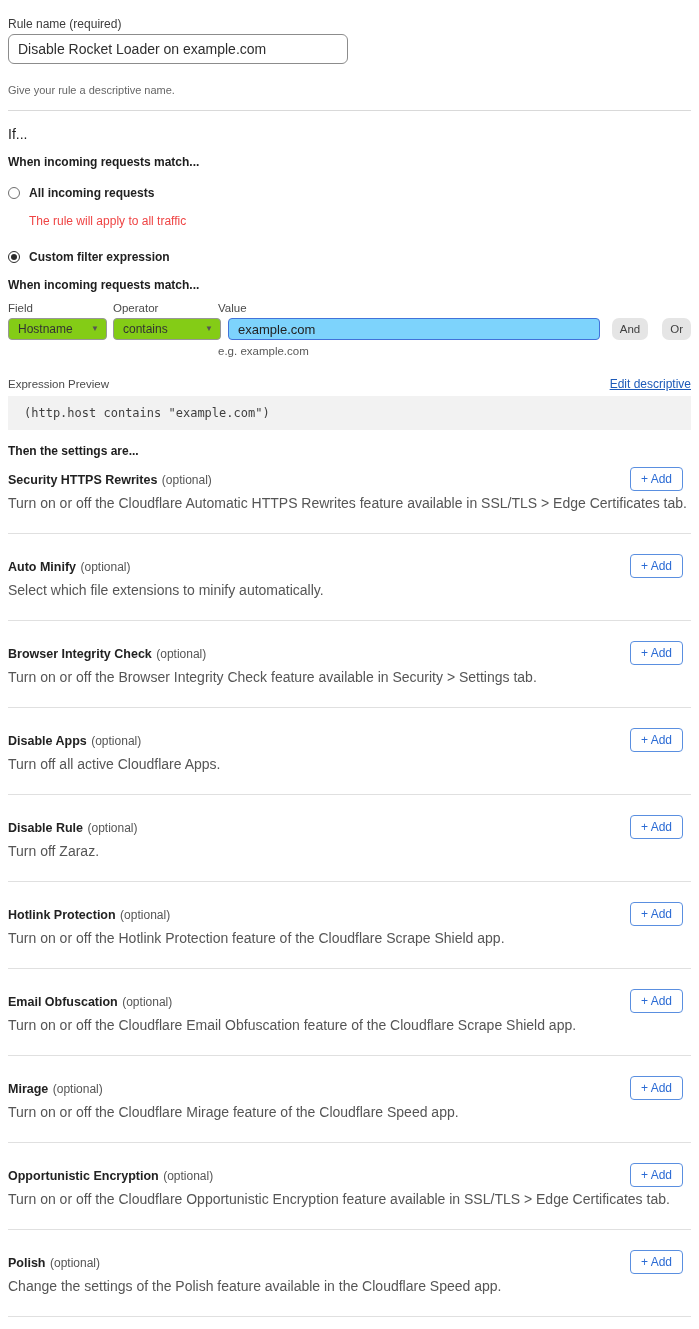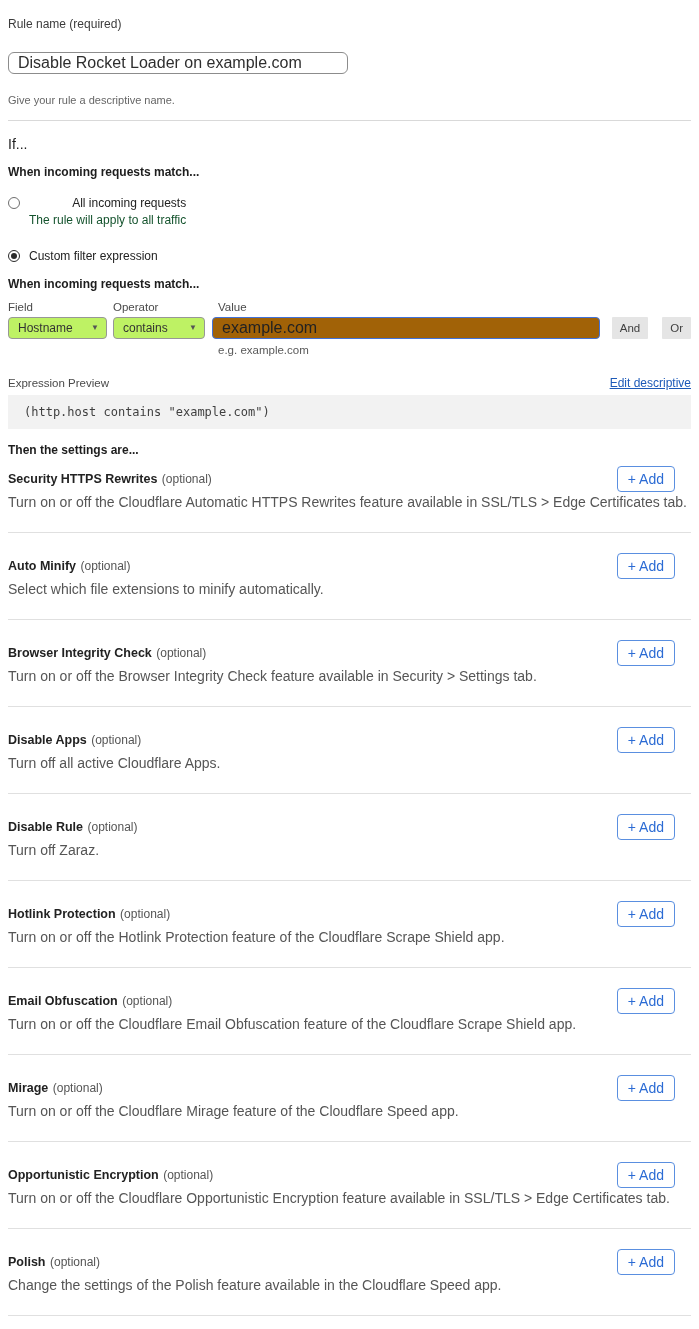--- a/index.html
+++ b/index.html
@@ -8,67 +8,67 @@
     width: 699px; min-height: 1329px;
     font-family: "Liberation Sans", sans-serif;
     color: #333;
   }
   .container { padding: 8px 8px 14px; }
 
   .page-title { font-size: 15px; font-weight: 700; color: #1d1d1d; margin: 0; line-height: 19px; }
 
   .field-label { font-size: 12px; color: #3c3c3c; margin-top: 9px; line-height: 14px; }
   .rule-name-input {
-    display: block; margin-top: 21px; width: 340px; height: 22px;
+    display: block; margin-top: 3px; width: 340px; height: 30px;
     border: 1px solid #8c8c8c; border-radius: 6px; padding: 0 9px;
-    font-size: 16px; color: #2e2e2e; font-family: "Liberation Sans", sans-serif; background: #fff;
+    font-size: 14px; color: #2e2e2e; font-family: "Liberation Sans", sans-serif; background: #fff;
   }
   .help-text { font-size: 11px; color: #666; margin-top: 20px; line-height: 13px; }
 
   .section-divider { border: none; border-top: 1px solid #d9d9d9; margin: 13px 0 0; }
 
   .if-heading { font-size: 14px; font-weight: 400; color: #1d1d1d; margin: 15px 0 0; line-height: 17px; }
   .match-label { font-size: 12px; font-weight: 700; color: #1d1d1d; margin-top: 12px; line-height: 14px; }
   .match-label.second { margin-top: 14px; }
 
   .radio-option { display: flex; gap: 9px; margin-top: 17px; }
   .radio-option + .radio-option { margin-top: 22px; }
   .radio-circle {
     width: 12px; height: 12px; border-radius: 50%; border: 1px solid #6e6e6e;
     background: #fff; flex: none; margin-top: 1px; position: relative; cursor: pointer;
   }
   .radio-circle.checked { border-color: #2b2b2b; }
   .radio-circle.checked::after {
     content: ""; position: absolute; left: 2px; top: 2px; right: 2px; bottom: 2px;
     border-radius: 50%; background: #2b2b2b;
   }
-  .radio-label { font-size: 12px; font-weight: 400; color: #222; line-height: 14px; text-align: right; }
-  .radio-desc { font-size: 12px; color: #14532d; margin-top: 3px; line-height: 14px; }
+  .radio-label { font-size: 12px; font-weight: 700; color: #222; line-height: 14px; }
+  .radio-desc { font-size: 12px; color: #ef4444; margin-top: 14px; line-height: 14px; }
 
   .builder-labels { display: flex; margin-top: 10px; font-size: 11.5px; color: #4a4a4a; line-height: 13px; }
   .bl-field { width: 105px; }
   .bl-operator { width: 105px; }
   .bl-value { flex: 1; }
 
   .builder-row { display: flex; align-items: center; margin-top: 3px; }
   .select-box {
-    height: 22px; border: 1px solid #979797; border-radius: 4px; background: #bef264;
+    height: 22px; border: 1px solid #979797; border-radius: 4px; background: #84cc16;
     display: flex; align-items: center; justify-content: space-between;
     padding: 0 7px 0 9px; font-size: 12px; color: #333; cursor: pointer;
   }
   .select-box.field  { width: 99px; margin-right: 6px; }
-  .select-box.operator { width: 92px; margin-right: 7px; }
+  .select-box.operator { width: 108px; margin-right: 7px; }
   .chevron { font-size: 8px; color: #555; line-height: 1; }
   .value-input {
-    flex: 1; height: 22px; border: 1px solid #4272d9; background: #a16207;
-    border-radius: 4px; padding: 0 9px; font-size: 16px; color: #222;
+    flex: 1; height: 22px; border: 1px solid #4272d9; background: #7dd3fc;
+    border-radius: 4px; padding: 0 9px; font-size: 13px; color: #222;
     font-family: "Liberation Sans", sans-serif; min-width: 0;
   }
   .logic-btn {
-    height: 22px; padding: 0 8px; background: #e5e5e5; border: none; border-radius: 1px;
+    height: 22px; padding: 0 8px; background: #e5e5e5; border: none; border-radius: 7px;
     font-size: 11.5px; color: #3f3f3f; font-family: "Liberation Sans", sans-serif; cursor: pointer;
   }
   .logic-btn.and { margin-left: 12px; }
   .logic-btn.or { margin-left: 14px; }
   .value-help { font-size: 11.5px; color: #595959; margin: 5px 0 0 210px; line-height: 13px; }
 
   .preview-row { display: flex; justify-content: space-between; align-items: baseline; margin-top: 19px; }
   .preview-label { font-size: 11.5px; color: #4a4a4a; }
   .edit-link { font-size: 12px; color: #1d5ab8; text-decoration: underline; cursor: pointer; }
 
@@ -79,22 +79,22 @@
 
   .then-heading { font-size: 12px; font-weight: 700; color: #1d1d1d; margin-top: 14px; line-height: 14px; }
 
   .setting-row { position: relative; border-bottom: 1px solid #e0e0e0; padding: 24px 0 23px; }
   .settings-list .setting-row:first-child { padding-top: 13px; }
   .setting-title-line { line-height: 15px; }
   .setting-name { font-size: 12.5px; font-weight: 700; color: #222; }
   .setting-optional { font-size: 12px; color: #555; font-weight: 400; }
   .setting-desc { font-size: 14px; color: #555; margin-top: 9px; line-height: 13px; }
   .add-btn {
-    position: absolute; right: 16px; top: 20px; padding: 4px 10px; background: #fff;
-    border: 1px solid #5a8fe0; color: #2b6bd4; font-size: 14px; border-radius: 4px;
+    position: absolute; right: 8px; top: 20px; padding: 4px 10px; background: #fff;
+    border: 1px solid #5a8fe0; color: #2b6bd4; font-size: 12px; border-radius: 4px;
     font-family: "Liberation Sans", sans-serif; cursor: pointer;
   }
   .settings-list .setting-row:first-child .add-btn { top: 9px; }
 
   .rocket-row { position: relative; padding: 24px 0 0; }
 </style>
 </head>
 <body>
 
 <div class="container">

